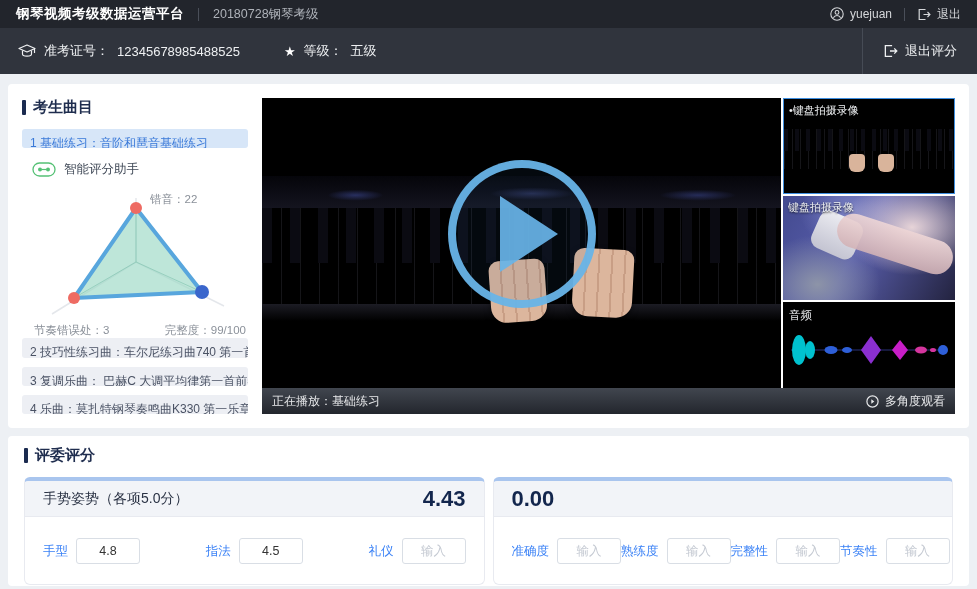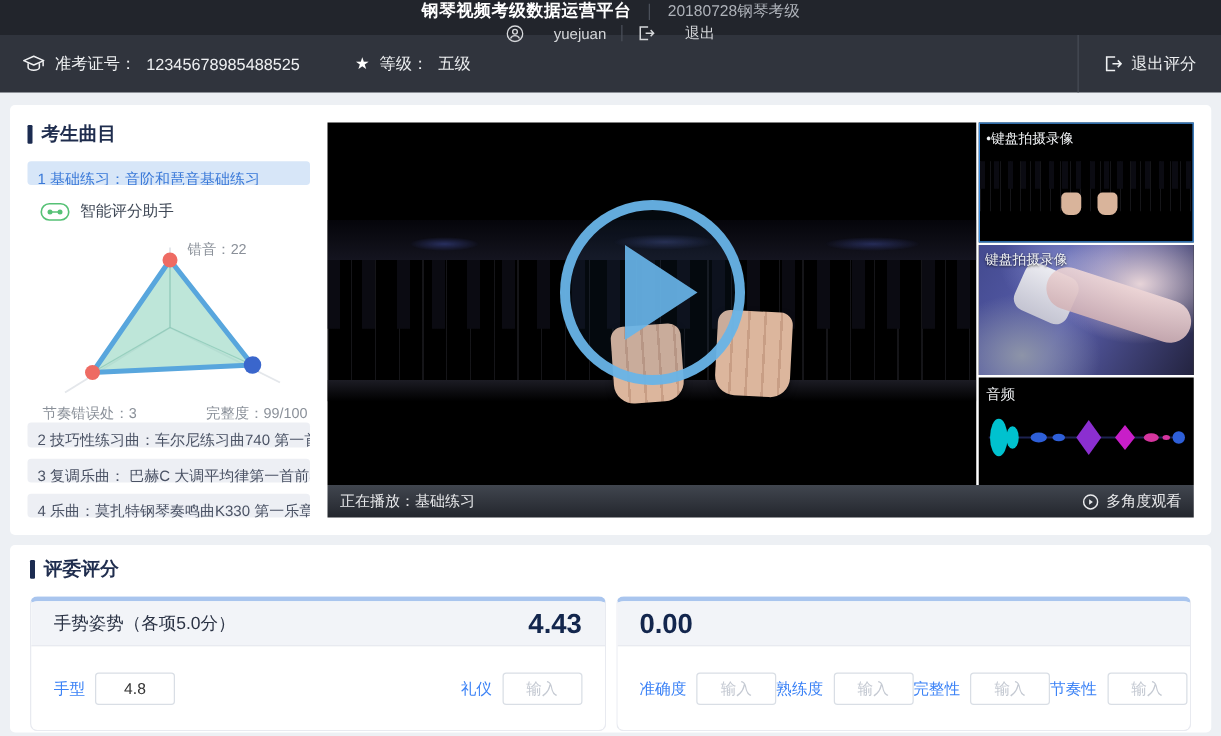--- a/index.html
+++ b/index.html
@@ -4,28 +4,28 @@
 <style>
   * { margin:0; padding:0; box-sizing:border-box; }
   html,body { width:977px; height:589px; }
   body {
     font-family:"Liberation Sans","DejaVu Sans",sans-serif;
     background:#edf0f4; color:#333; overflow:hidden; font-size:13px;
   }
   
   .topbar {
     height:28px; background:#22252c; display:flex; align-items:center;
-    justify-content:space-between; padding:0 16px; color:#e9eaec;flex-direction:column;
+    justify-content:space-between; padding:0 16px; color:#e9eaec;
   }
   .topbar-left { display:flex; align-items:center; gap:14px; }
   .app-title { font-size:13.5px; font-weight:bold; color:#fff; letter-spacing:.5px; }
   .v-div { width:1px; height:13px; background:#4a4f59; }
   .session-title { font-size:12.5px; color:#aeb2b9; }
   .topbar-right { display:flex; align-items:center; gap:12px; font-size:12px; color:#d5d7da; }
-  .tb-item { display:flex; align-items:center; gap:24px; cursor:pointer;text-align:right; }
+  .tb-item { display:flex; align-items:center; gap:6px; cursor:pointer;text-align:right; }
   .icon-svg { display:block; }
   
   .subbar {
     height:46px; background:#30343d; display:flex; align-items:center;
     justify-content:space-between; color:#eef0f2; font-size:13px;
   }
   .subbar-left { display:flex; align-items:center; gap:44px; padding:0 18px; }
   .sub-item { display:flex; align-items:center; gap:8px; }
   .star-glyph { color:#fff; font-size:13px; }
   .exit-scoring {
@@ -323,20 +323,24 @@
         <div class="card-head">
           <span class="card-title">手势姿势（各项5.0分）</span>
           <span class="card-total">4.43</span>
         </div>
         <div class="card-body">
           <span class="field">
             <span class="field-label">手型</span>
             <input class="field-input" value="4.8" placeholder="输入" style="">
           </span>
           <span class="field">
+            <span class="field-label">指法</span>
+            <input class="field-input" value="4.5" placeholder="输入" style="">
+          </span>
+          <span class="field">
             <span class="field-label">礼仪</span>
             <input class="field-input" value="" placeholder="输入" style="">
           </span>
         </div>
       </div>
 
       <div class="score-card">
         <div class="card-head">
           <span class="card-total">0.00</span>
         </div>

